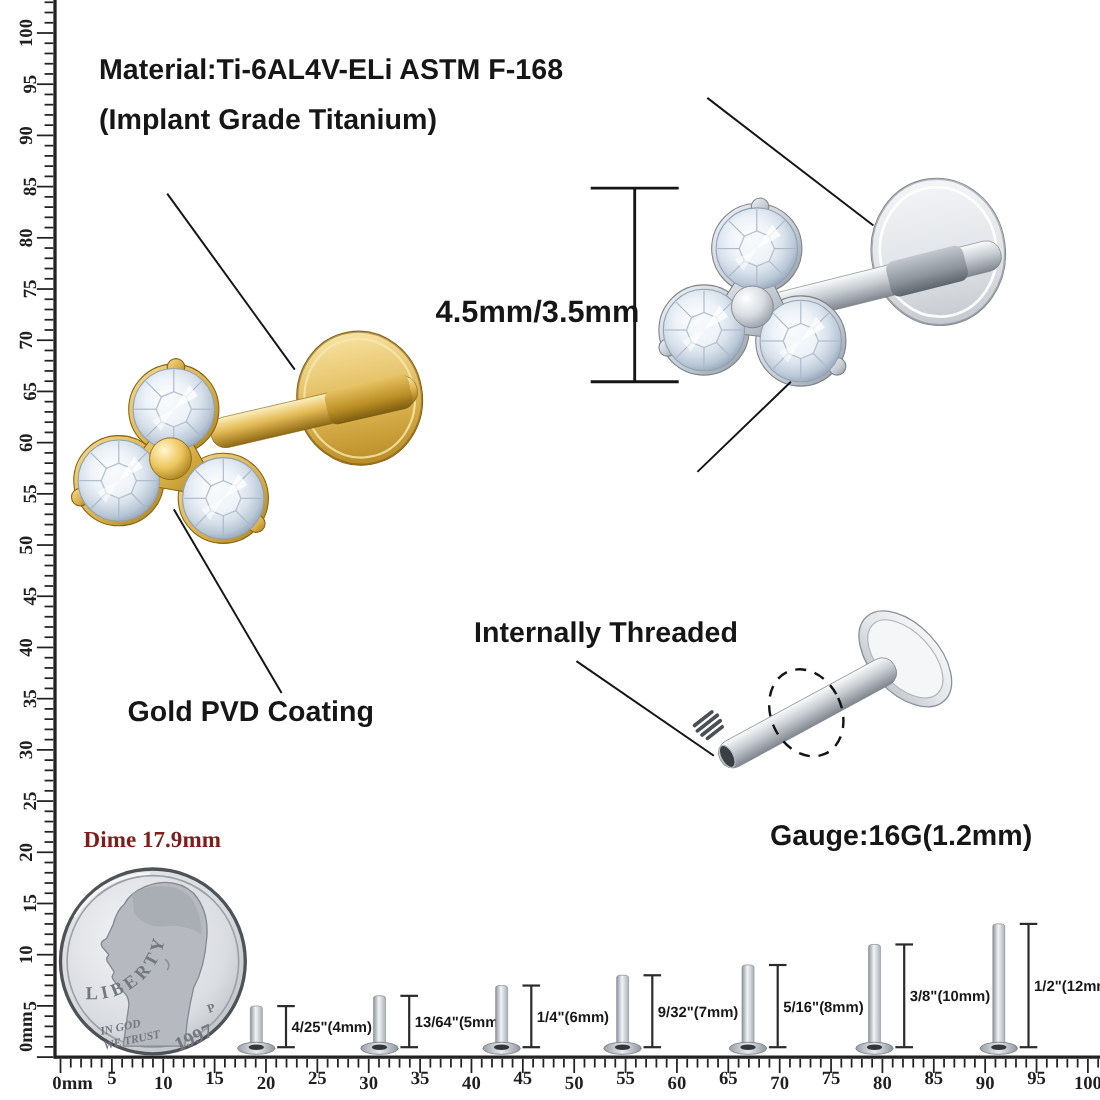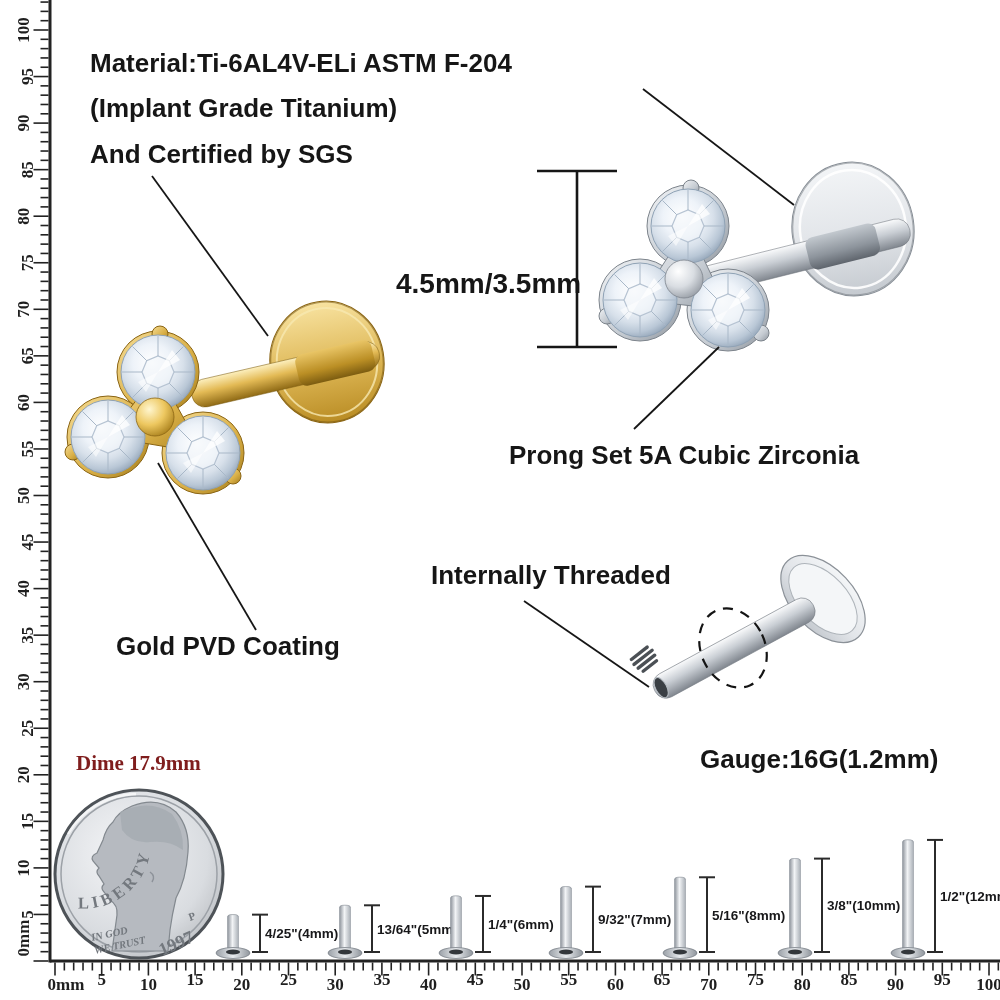--- a/index.html
+++ b/index.html
@@ -533,23 +533,21 @@
           <ellipse cx="908" cy="953" rx="17" ry="5.5" fill="url(#baseG)" stroke="#7a8088" stroke-width="0.8"></ellipse>
           <ellipse cx="908" cy="952" rx="7" ry="2.5" fill="#33373b"></ellipse>
           <line x1="935" y1="839.92" x2="935" y2="952" stroke="#2b2b2b" stroke-width="2"></line>
           <line x1="927" y1="839.92" x2="943" y2="839.92" stroke="#2b2b2b" stroke-width="2"></line>
           <line x1="927" y1="952" x2="943" y2="952" stroke="#2b2b2b" stroke-width="2"></line>
           <text class="szlbl" x="940" y="900.96">1/2"(12mm)</text>
         </g>
       </g>
 </svg>
 
-<div class="lbl" style="left:90px;top:48px;">Material:Ti-6AL4V-ELi ASTM F-204</div>
+<div class="lbl" style="left:90px;top:48px;">Material:Ti-6AL4V-ELi ASTM F-168</div>
 <div class="lbl" style="left:90px;top:93px;text-align:right;">(Implant Grade Titanium)</div>
-<div class="lbl" style="left:90px;top:139px;">And Certified by SGS</div>
 <div class="lbl lbl-big" style="left:396px;top:235px;margin-top:33px;">4.5mm/3.5mm</div>
-<div class="lbl" style="left:509px;top:440px;">Prong Set 5A Cubic Zirconia</div>
 <div class="lbl" style="left:431px;top:560px;">Internally Threaded</div>
 <div class="lbl" style="left:116px;top:631px;">Gold PVD Coating</div>
 <div class="lbl" style="left:700px;top:716px;margin-top:28px;">Gauge:16G(1.2mm)</div>
 <div class="lbl lbl-serif" style="left:76px;top:751px;">Dime 17.9mm</div>
 
 </div>
 
 </body></html>

